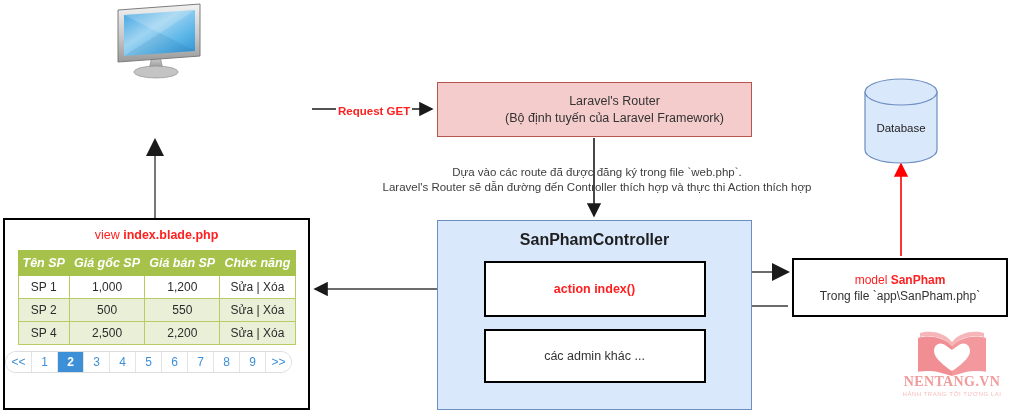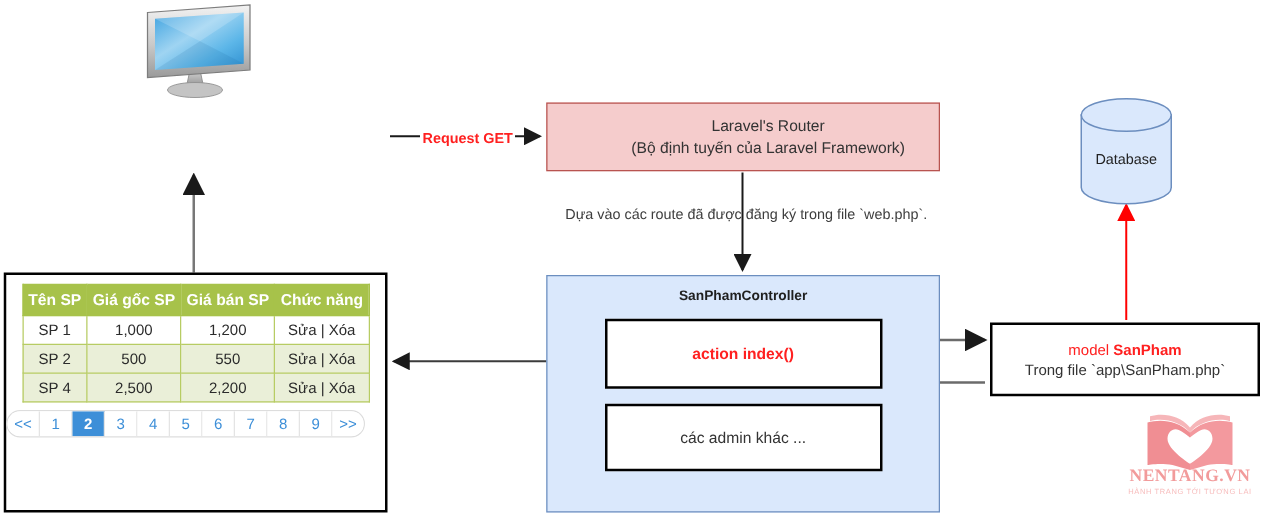--- a/index.html
+++ b/index.html
@@ -54,22 +54,23 @@
     font-size: 12px;
     color: #2b2b2b;
   }
   table.sp th {
     background: #a7c24a;
     color: #ffffff;
     font-weight: bold;
     font-size: 12.5px;
     padding: 5px 4px;
     border: 1px solid #a7c24a;
-    text-align: right;
+    text-align: left;
     white-space: nowrap;
+    font-style: italic;
   }
   table.sp td {
     border: 1px solid #b7cc63;
     padding: 4px 4px;
     text-align: center;
     background: #ffffff;
     white-space: nowrap;
   }
   table.sp tr.alt td { background: #eaefd8; }
 
@@ -118,21 +119,21 @@
   }
 
   
   .ctrl-panel {
     left: 437px; top: 220px; width: 315px; height: 190px;
     background: #dae8fc;
     border: 1px solid #6c8ebf;
     box-sizing: border-box;
   }
   .ctrl-title {
-    text-align: center; font-size: 11px; color: #1f1f1f;
+    text-align: center; font-size: 16px; color: #1f1f1f;
     font-weight: bold; margin-top: 10px;
   }
   .ctrl-inner {
     width: 222px; height: 56px;
     margin: 12px auto 0 auto;
     background: #ffffff;
     border: 2px solid #000000;
     box-sizing: border-box;
     display: flex; align-items: center; justify-content: center;
   }
@@ -251,33 +252,35 @@
 
   <div class="abs router-box">
     <div class="router-text">
       <span>Laravel's Router</span><br>
       <span>(Bộ định tuyến của Laravel Framework)</span>
     </div>
   </div>
 
   <div class="abs mid-note">
     <div>Dựa vào các route đã được đăng ký trong file `web.php`.</div>
+    <div>Laravel's Router sẽ dẫn đường đến Controller thích hợp và thực thi Action thích hợp</div>
   </div>
 
   <div class="abs ctrl-panel">
     <div class="ctrl-title">SanPhamController</div>
     <div class="ctrl-inner">
       <span class="ctrl-inner-text">action index()</span>
     </div>
     <div class="ctrl-inner second">
       <span class="ctrl-inner-text plain">các admin khác ...</span>
     </div>
   </div>
 
   <div class="abs view-box">
+    <div class="view-title"><span>view </span><b>index.blade.php</b></div>
 
     <table class="sp">
       <thead>
         <tr>
           <th>Tên SP</th>
           <th>Giá gốc SP</th>
           <th>Giá bán SP</th>
           <th>Chức năng</th>
         </tr>
       </thead>

